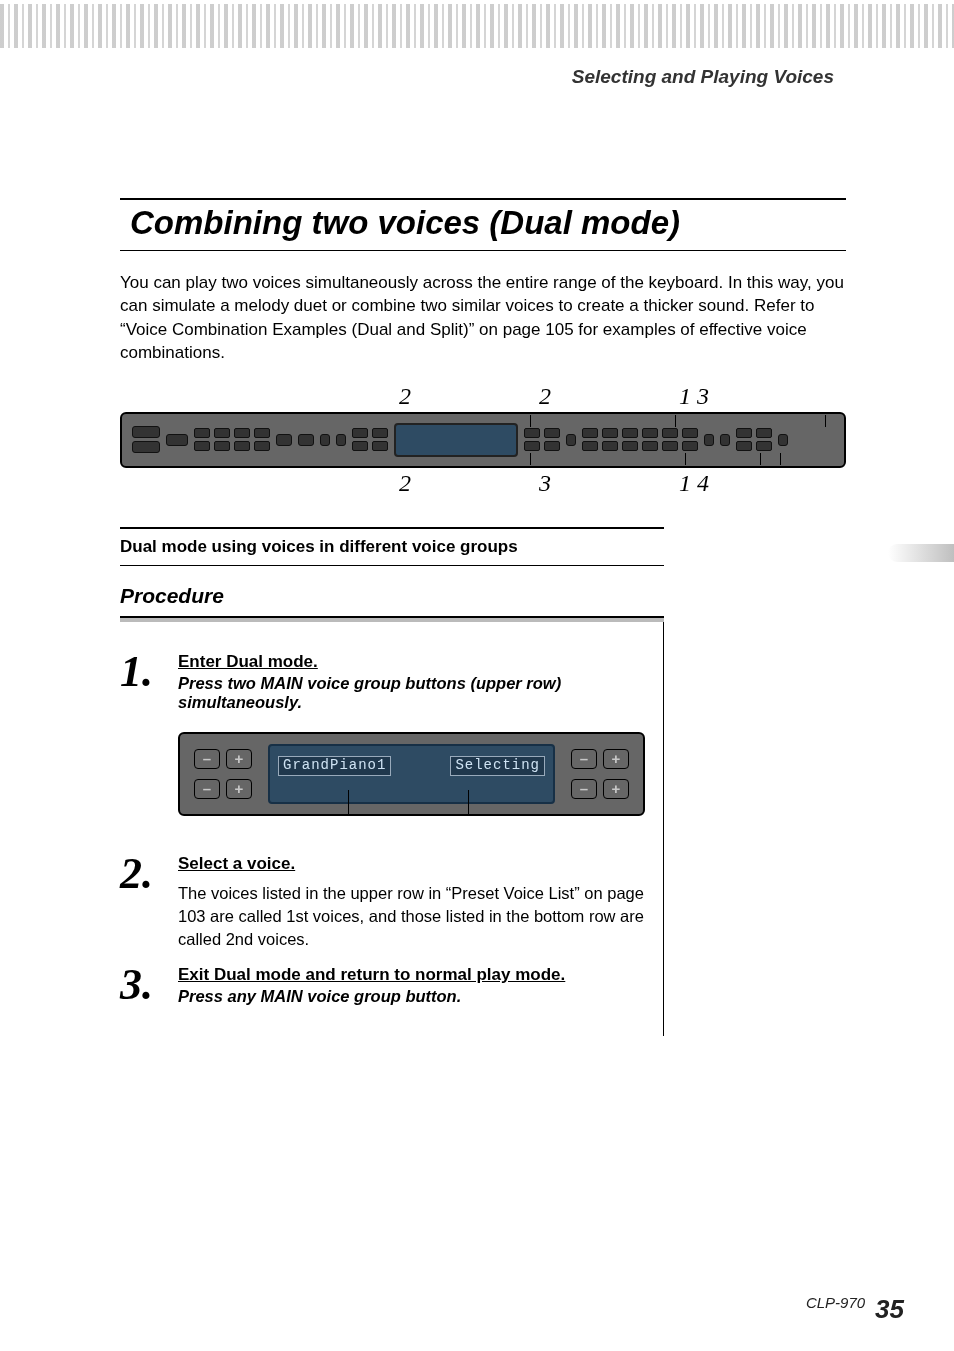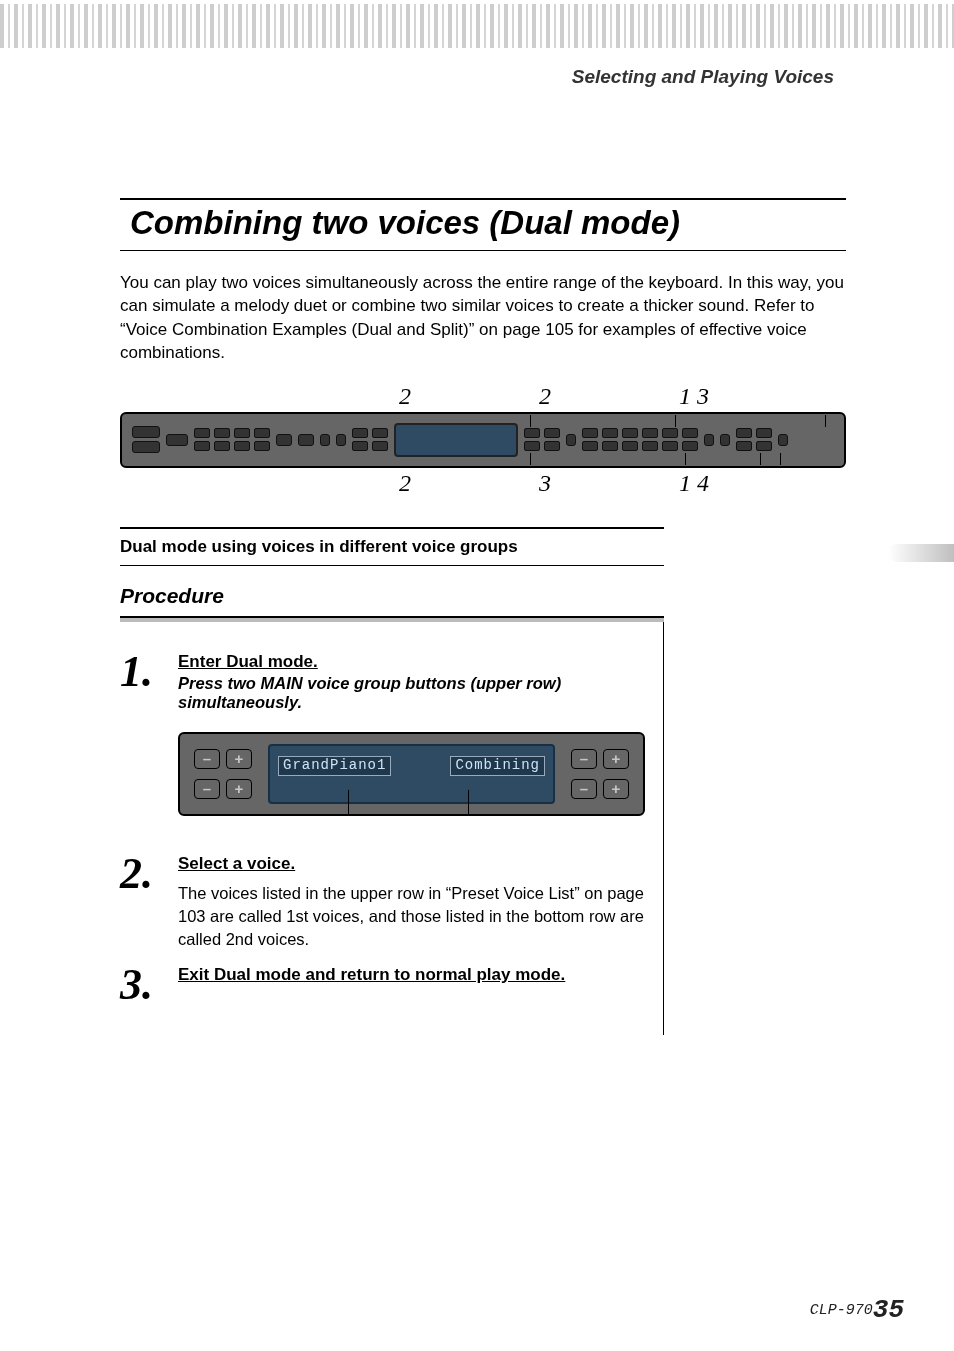--- a/index.html
+++ b/index.html
@@ -75,21 +75,21 @@
     font-family:"Courier New",monospace;font-size:14px;letter-spacing:1px;}
   .lcd2 .voice{position:absolute;top:10px;height:18px;border:1px solid #9ab;
     padding:0 4px;background:#20384d;}
   .lcd2 .v1{left:8px;} .lcd2 .v2{right:8px;}
   .lcd-ticks{position:absolute;left:0;right:0;bottom:-14px;display:flex;
     justify-content:space-between;padding:0 84px 0 78px;}
   .lct{width:1px;height:26px;background:#000;}
   .figure + .spacer{height:6px}
 
   .foot{position:absolute;right:50px;bottom:30px;font-size:14px;
-    font-style:italic;color:#222;display:flex;align-items:center;font-family:Liberation Mono, monospace;}
+    font-style:italic;color:#222;display:flex;align-items:flex-start;gap:10px;}
   .foot .model{font-size:15px}
   .foot .pg{font-size:26px;font-weight:700;}
 </style>
 </head>
 <body>
 
 <div class="page">
   <div class="barcode"></div>
   <div class="fade"></div>
 
@@ -226,21 +226,21 @@
                   <span class="pm-btn">–</span>
                   <span class="pm-btn">+</span>
                 </div>
                 <div class="pm-row">
                   <span class="pm-btn">–</span>
                   <span class="pm-btn">+</span>
                 </div>
               </div>
               <div class="lcd2">
                 <span class="voice v1">GrandPiano1</span>
-                <span class="voice v2">Combining</span>
+                <span class="voice v2">Selecting</span>
                 <div class="lcd-ticks">
                     <span class="lct"></span>
                     <span class="lct"></span>
                   </div>
               </div>
               <div class="pm-col">
                 <div class="pm-row">
                   <span class="pm-btn">–</span>
                   <span class="pm-btn">+</span>
                 </div>
@@ -259,20 +259,21 @@
           <div>
             <div class="step-title">Select a voice.</div>
             <div class="step-note">The voices listed in the upper row in “Preset Voice List” on page 103 are called 1st voices, and those listed in the bottom row are called 2nd voices.</div>
           </div>
         </div>
 
         <div class="step">
           <div class="step-num">3.</div>
           <div>
             <div class="step-title">Exit Dual mode and return to normal play mode.</div>
+            <div class="step-instr">Press any MAIN voice group button.</div>
           </div>
         </div>
       </div>
     </div>
   </div>
 
   <div class="foot">
     <span class="model">CLP-970</span>
     <span class="pg">35</span>
   </div>

